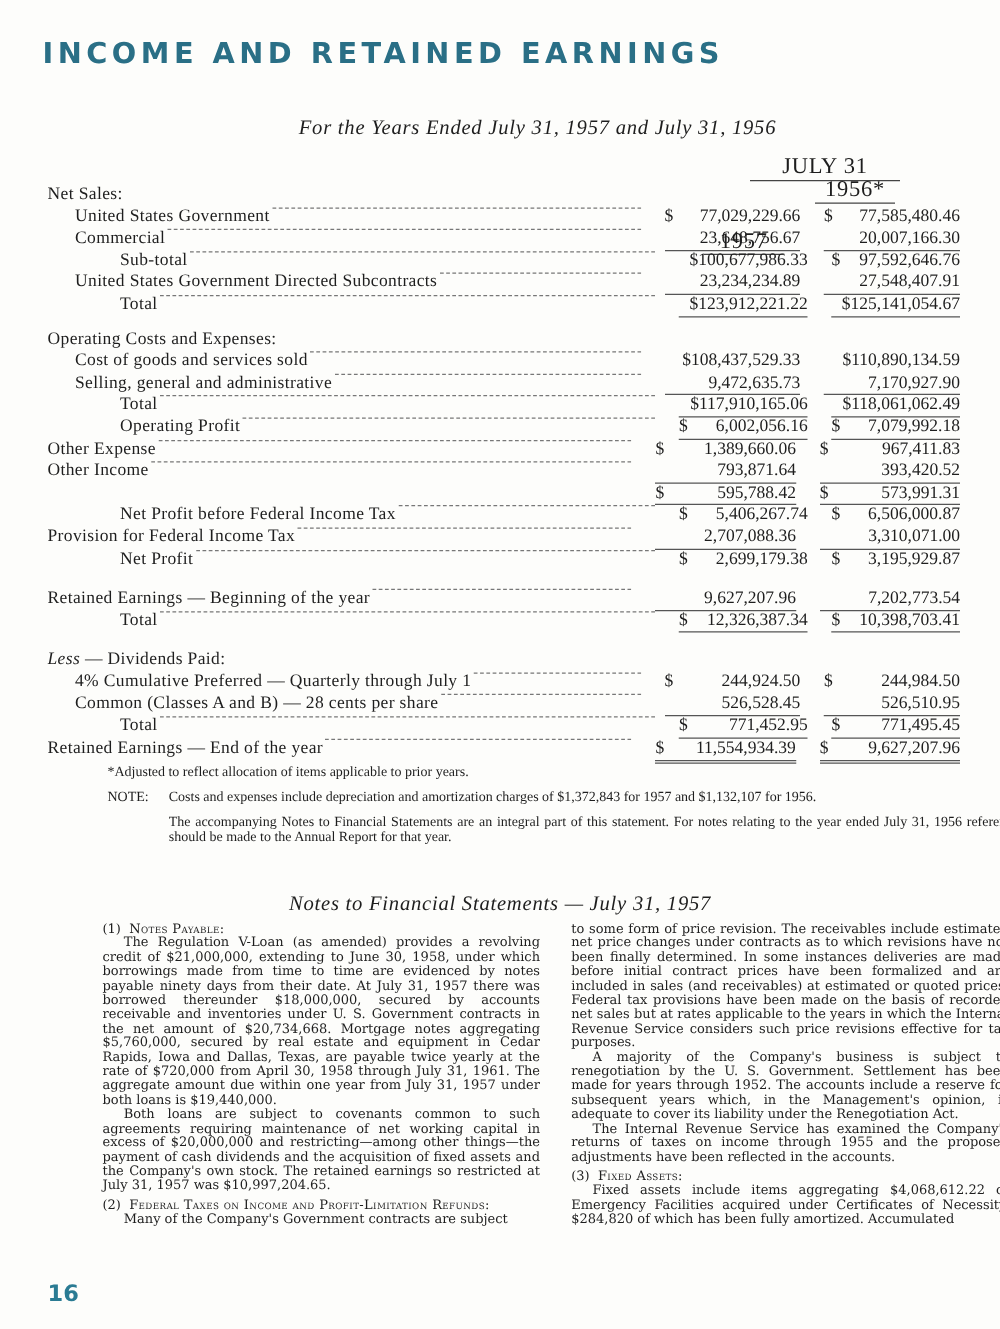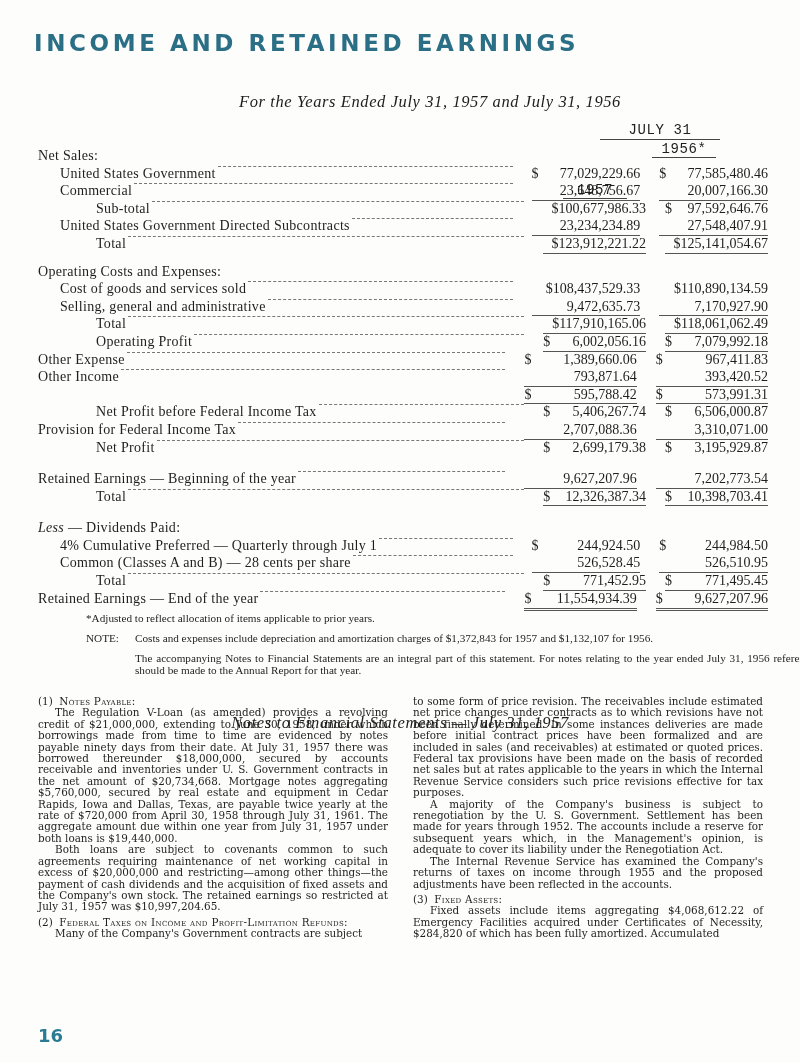--- a/index.html
+++ b/index.html
@@ -9,21 +9,21 @@
   }
   .title {
     position: absolute; left: 34px; top: 30px;
     font-family: "DejaVu Sans", "Liberation Sans", sans-serif;
     font-weight: bold; font-size: 23px; letter-spacing: 3.6px; color: #2a6f86;
   }
   .subtitle {
     position: absolute; left: 0; width: 790px; top: 92px; text-align: center;
     font-family: "Liberation Serif", serif; font-style: italic; font-size: 16.5px; letter-spacing: 0.6px; padding-left: 35px;
   }
-  .colhead { position: absolute; font-family: Liberation Mono, monospace; font-size: 14px; letter-spacing: 0.6px; text-align: center; }
+  .colhead { position: absolute; font-family: Liberation Serif, serif; font-size: 18px; letter-spacing: 0.6px; text-align: center; }
   .july { left: 600px; width: 120px; top: 122px; border-bottom: 1px solid #444; padding-bottom: 1px; }
   .y57 { left: 563px; width: 64px; top: 141px; border-bottom: 1px solid #444; margin-top: 41px; }
   .y56 { left: 652px; width: 64px; top: 141px; border-bottom: 1px solid #444; }
 
   .stmt { position: absolute; left: 38px; top: 147px; width: 730px; font-family: "Liberation Serif", serif; font-size: 14px; }
   .row { display: flex; height: 17.6px; line-height: 17.6px; align-items: flex-end; }
   .row.gap { height: 10px; }
   .row.gap2 { height: 14px; }
   .lbl { width: 487px; display: flex; white-space: nowrap; overflow: hidden; }
   .lbl .t { flex: none; letter-spacing: 0.3px; }
@@ -40,21 +40,21 @@
   .foot { position: absolute; left: 38px; width: 730px; font-family: "Liberation Serif", serif; font-size: 11.2px; margin-left: 48px; }
   .f1 { top: 612px; }
   .f2 { top: 632px; }
   .f3 { top: 652px; left: 87px; width: 680px; line-height: 12px; text-align: justify; }
   .f2 .lab { display: inline-block; width: 49px; }
 
   .nhead {
     position: absolute; left: 0; width: 800px; top: 713px; text-align: center;
     font-family: "Liberation Serif", serif; font-style: italic; font-size: 16.5px; letter-spacing: 0.6px;
   }
-  .col { position: absolute; top: 696px; width: 350px; font-family: "DejaVu Serif", serif; font-size: 10.4px; line-height: 11.4px; text-align: justify; }
+  .col { position: absolute; top: 738px; width: 350px; font-family: "DejaVu Serif", serif; font-size: 10.4px; line-height: 11.4px; text-align: justify; margin-left: 44px; }
   .colL { left: 38px; }
   .colR { left: 413px; }
   .col p { margin: 0; text-indent: 17px; }
   .col .hd { text-indent: 0; margin-top: 4px; }
   .col .hd:first-child { margin-top: 0; }
   .sc { font-variant: small-caps; letter-spacing: 0.3px; }
   .col p.cont { text-indent: 0; }
   .pageno {
     position: absolute; left: 38px; top: 1025px;
     font-family: "DejaVu Sans", "Liberation Sans", sans-serif; font-weight: bold; font-size: 18px; color: #2a7b93;

